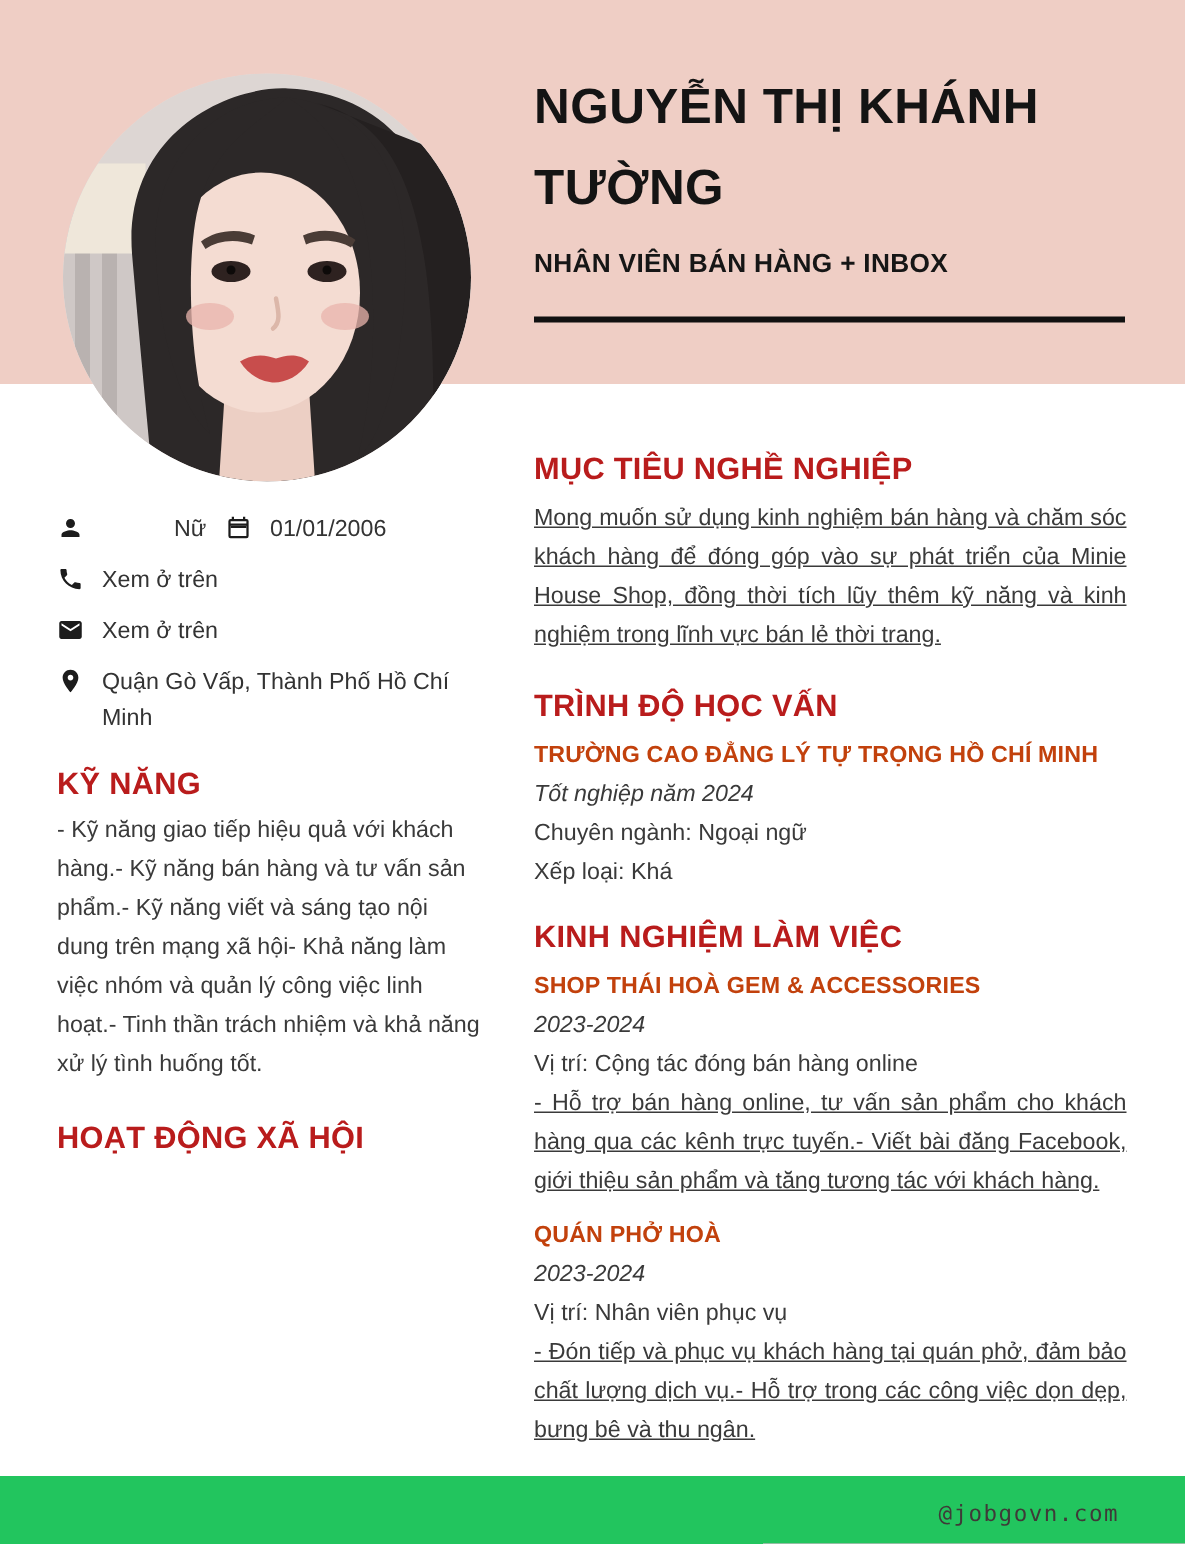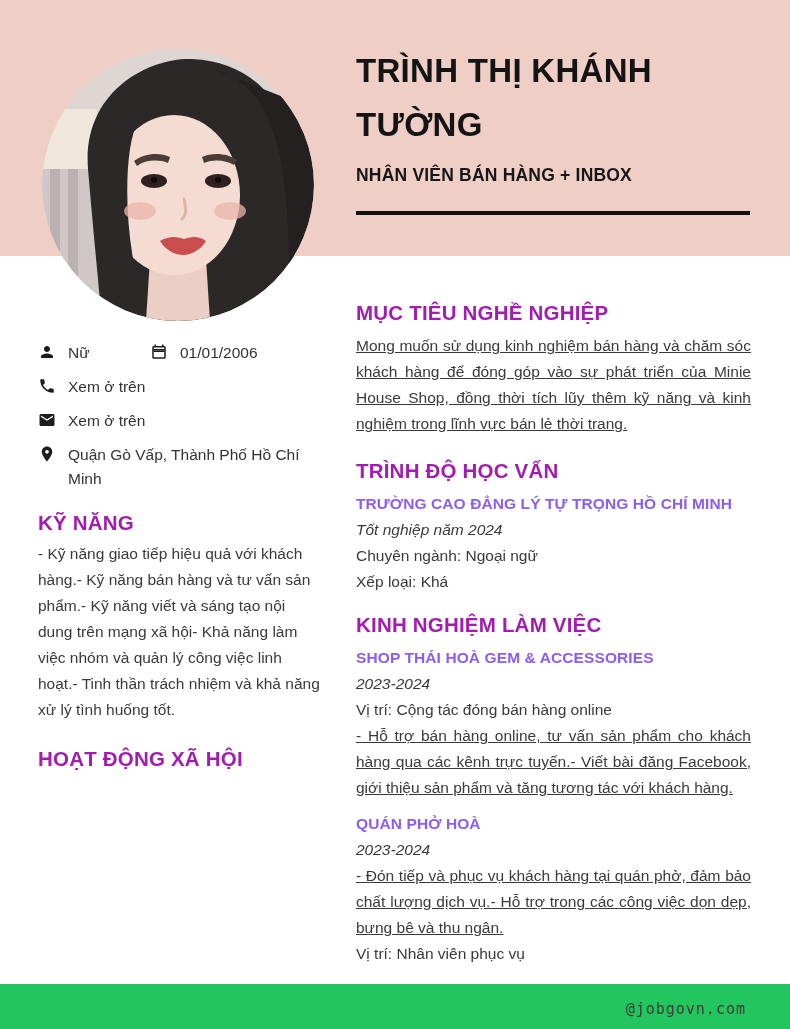--- a/index.html
+++ b/index.html
@@ -39,37 +39,37 @@
 
   .col { position:absolute; }
   .left-col  { left:38px;  top:341px; width:284px; }
   .right-col { left:356px; top:299px; width:395px; }
 
   .contact-row { display:flex; align-items:flex-start; margin-bottom:10px; min-height:22px; }
   .contact-row .icon { flex:0 0 18px; height:18px; margin-top:2px; margin-right:12px; }
   .contact-row .icon svg { display:block; width:18px; height:18px; fill:#1c1c1c; }
   .contact-value { font-size:15.5px; line-height:24px; color:#333; }
   .dual { display:flex; }
-  .dual .cell-gender { width:112px; display:flex; }
+  .dual .cell-gender { width:112px; display:flex;gap:48px; }
   .dual .cell-dob { display:flex; }
 
   .section-heading {
-    font-size:20.5px; font-weight:700; color:#a21caf; letter-spacing:.2px;
+    font-size:20.5px; font-weight:700; color:#b91c1c; letter-spacing:.2px;
     line-height:28px;
   }
   .skills-heading { margin-top:18px; }
   .body-par { margin-top:4px; font-size:15.5px; line-height:26px; color:#3a3a3a; }
   .justify { text-align:justify;text-decoration:underline; }
   .social-heading { margin-top:22px; }
 
   .edu-section { margin-top:20px; }
   .exp-section { margin-top:16px; }
   .obj-par { margin-top:6px; }
   .sub-head {
-    margin-top:6px; font-size:15.5px; font-weight:700; color:#8b5cf6;
+    margin-top:6px; font-size:15.5px; font-weight:700; color:#c2410c;
     line-height:26px; letter-spacing:.1px;
   }
   .period { font-style:italic; font-size:15.5px; line-height:26px; color:#3a3a3a; }
   .detail-line { font-size:15.5px; line-height:26px; color:#3a3a3a; }
   .job-block { margin-top:10px; }
 </style>
 </head>
 <body>
 
 <div id="frame">
@@ -112,21 +112,21 @@
         <ellipse cx="188" cy="162" rx="16" ry="9" fill="#eab4ac" opacity="0.75"></ellipse>
 
         <path d="M142 150 C144 160 145 166 140 170" stroke="#dcb7a9" stroke-width="3" fill="none" stroke-linecap="round"></path>
 
         <path d="M118 192 C128 186 136 188 142 190 C148 188 156 186 164 192 C158 202 148 206 141 206 C134 206 124 202 118 192 Z" fill="#c84d4c"></path>
       </g>
     </svg>
   </div>
 
   <div class="header-text">
-    <div class="name">TRÌNH THỊ KHÁNH TƯỜNG</div>
+    <div class="name">NGUYỄN THỊ KHÁNH TƯỜNG</div>
     <div class="job-title">NHÂN VIÊN BÁN HÀNG + INBOX</div>
     <div class="header-divider"></div>
   </div>
 
   <div class="col left-col">
 
     <div class="contact-row dual">
       <div class="cell-gender">
         <span class="icon">
           <svg viewBox="0 0 24 24">
@@ -199,22 +199,22 @@
       <div>
         <div class="sub-head">SHOP THÁI HOÀ GEM &amp; ACCESSORIES</div>
         <div class="period">2023-2024</div>
         <div class="detail-line">Vị trí: Cộng tác đóng bán hàng online</div>
         <div class="detail-line justify">- Hỗ trợ bán hàng online, tư vấn sản phẩm cho khách hàng qua các kênh trực tuyến.- Viết bài đăng Facebook, giới thiệu sản phẩm và tăng tương tác với khách hàng.</div>
       </div>
 
       <div class="job-block">
         <div class="sub-head">QUÁN PHỞ HOÀ</div>
         <div class="period">2023-2024</div>
+        <div class="detail-line">Vị trí: Nhân viên phục vụ</div>
         <div class="detail-line justify">- Đón tiếp và phục vụ khách hàng tại quán phở, đảm bảo chất lượng dịch vụ.- Hỗ trợ trong các công việc dọn dẹp, bưng bê và thu ngân.</div>
-        <div class="detail-line">Vị trí: Nhân viên phục vụ</div>
       </div>
     </div>
 
   </div>
 
   <div class="footer-band">
     <span class="watermark">@jobgovn.com</span>
   </div>
 
 </div>

